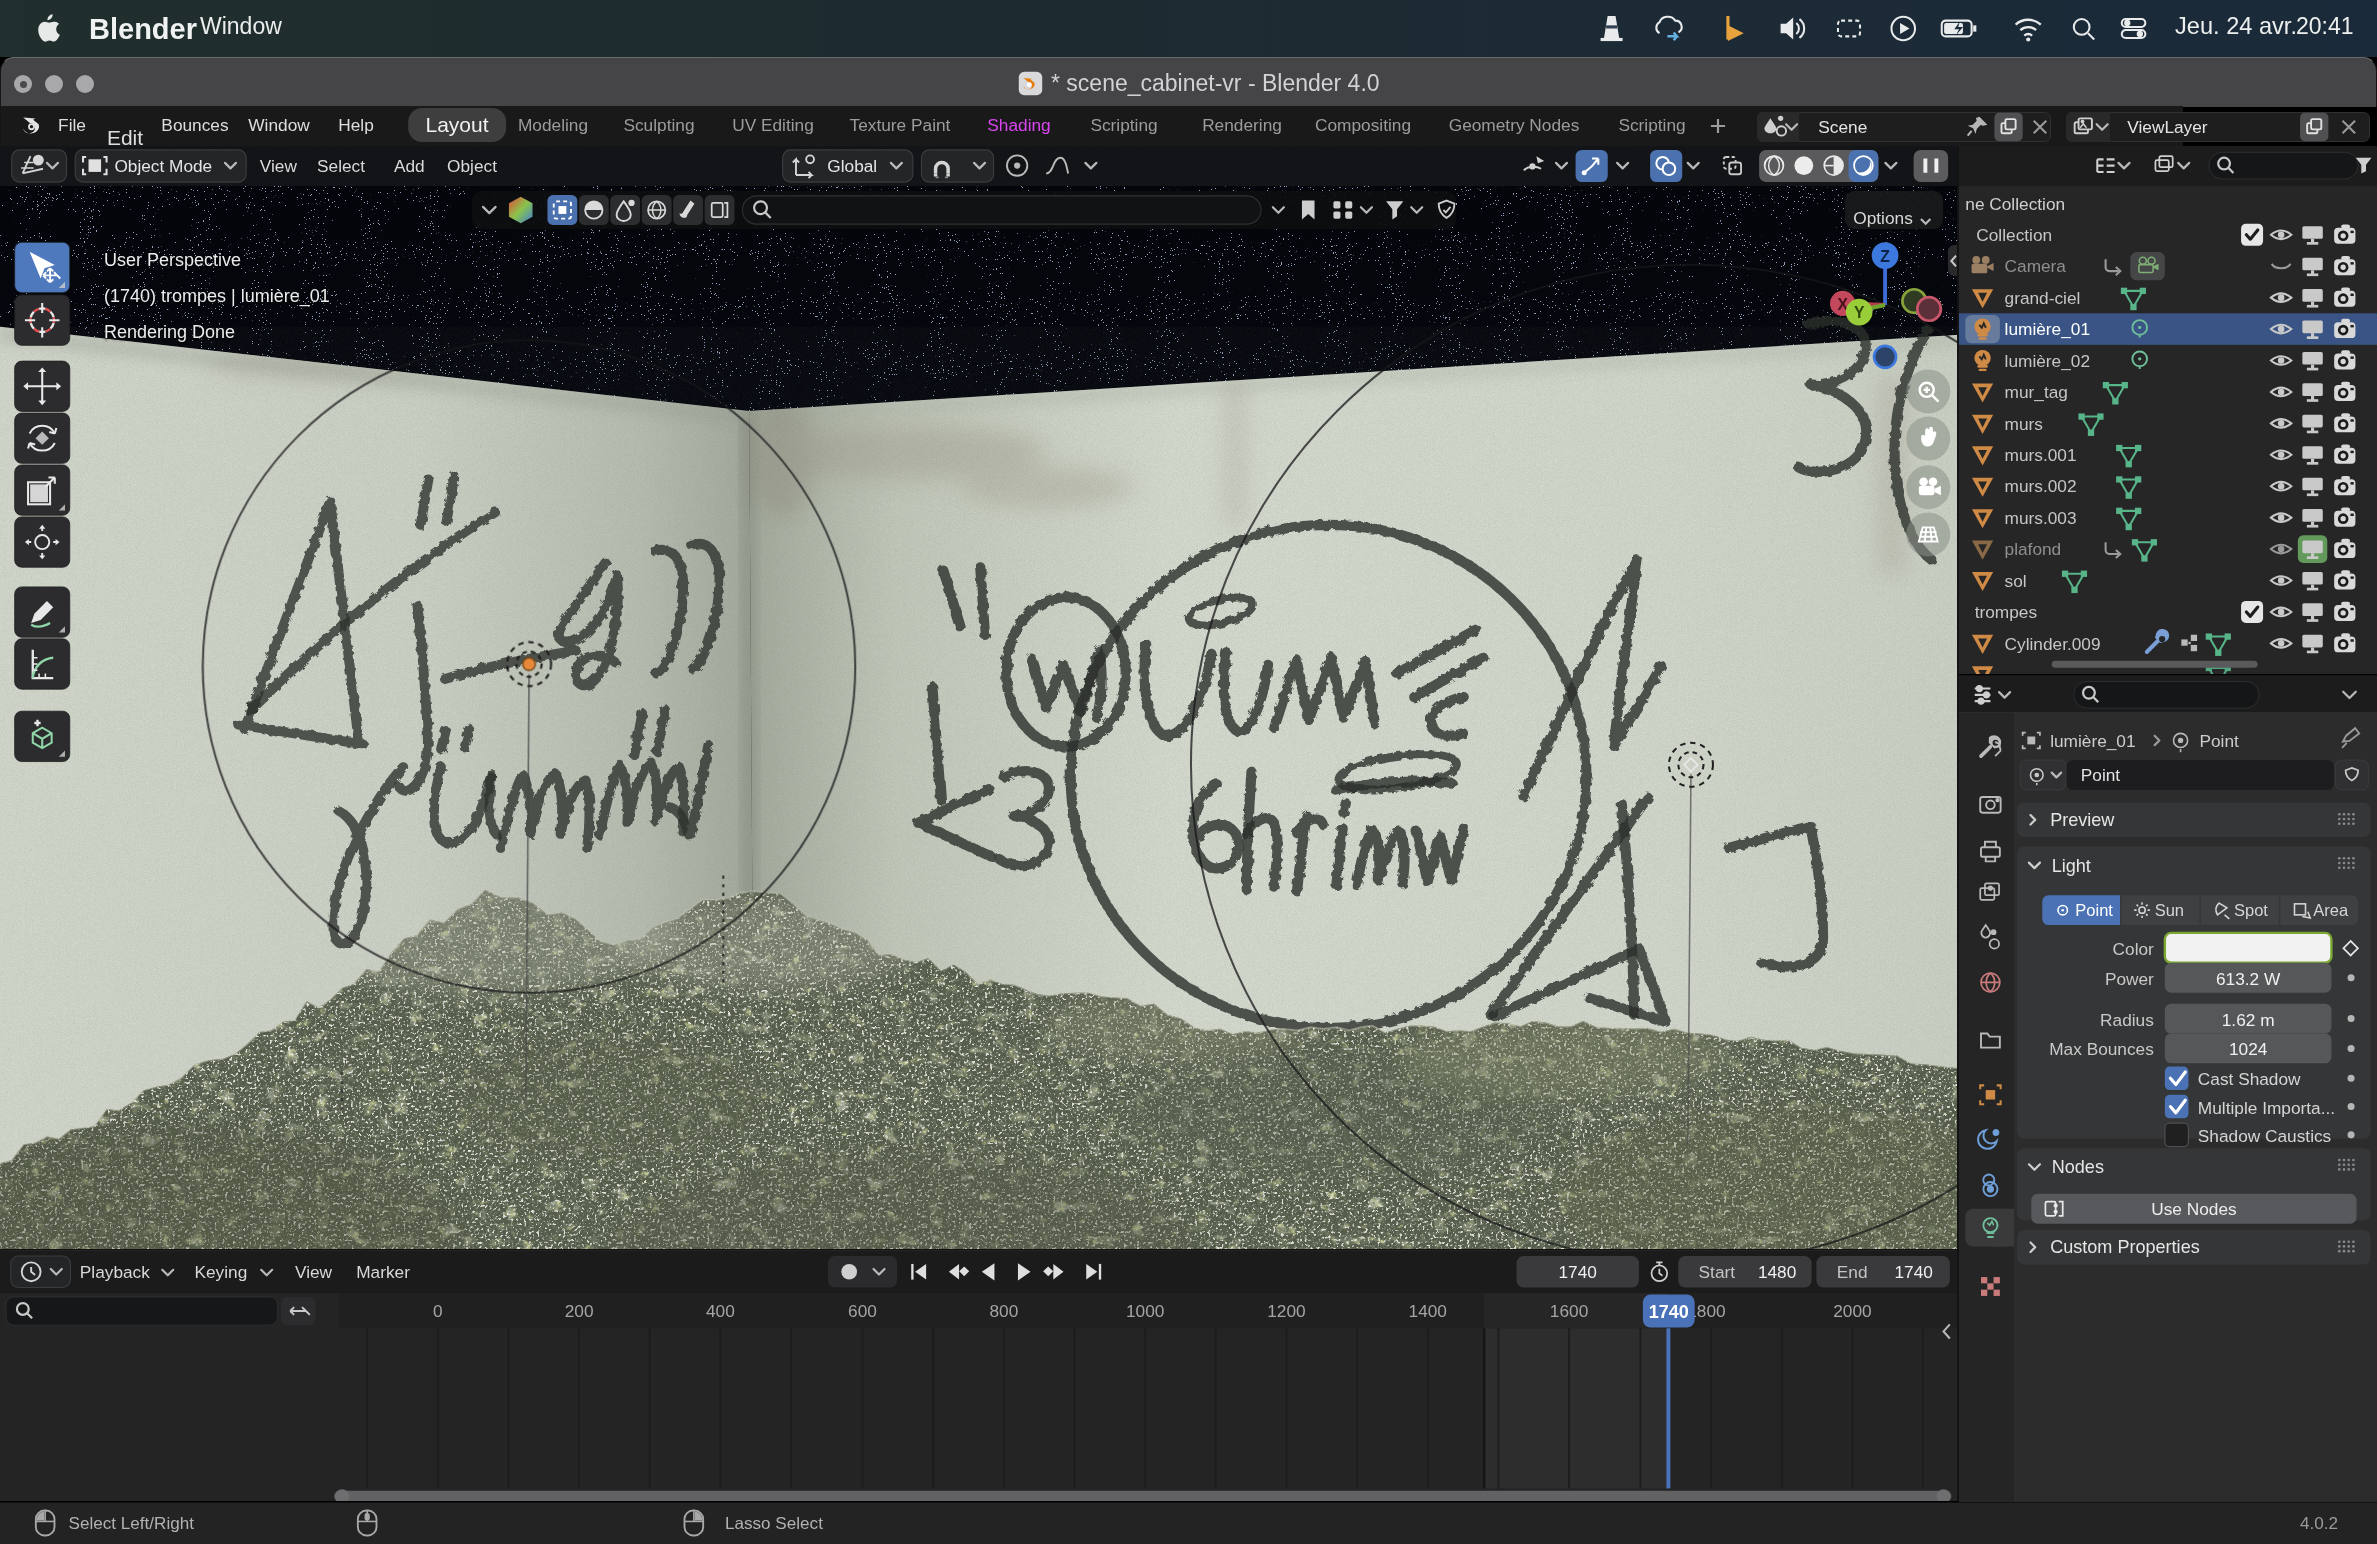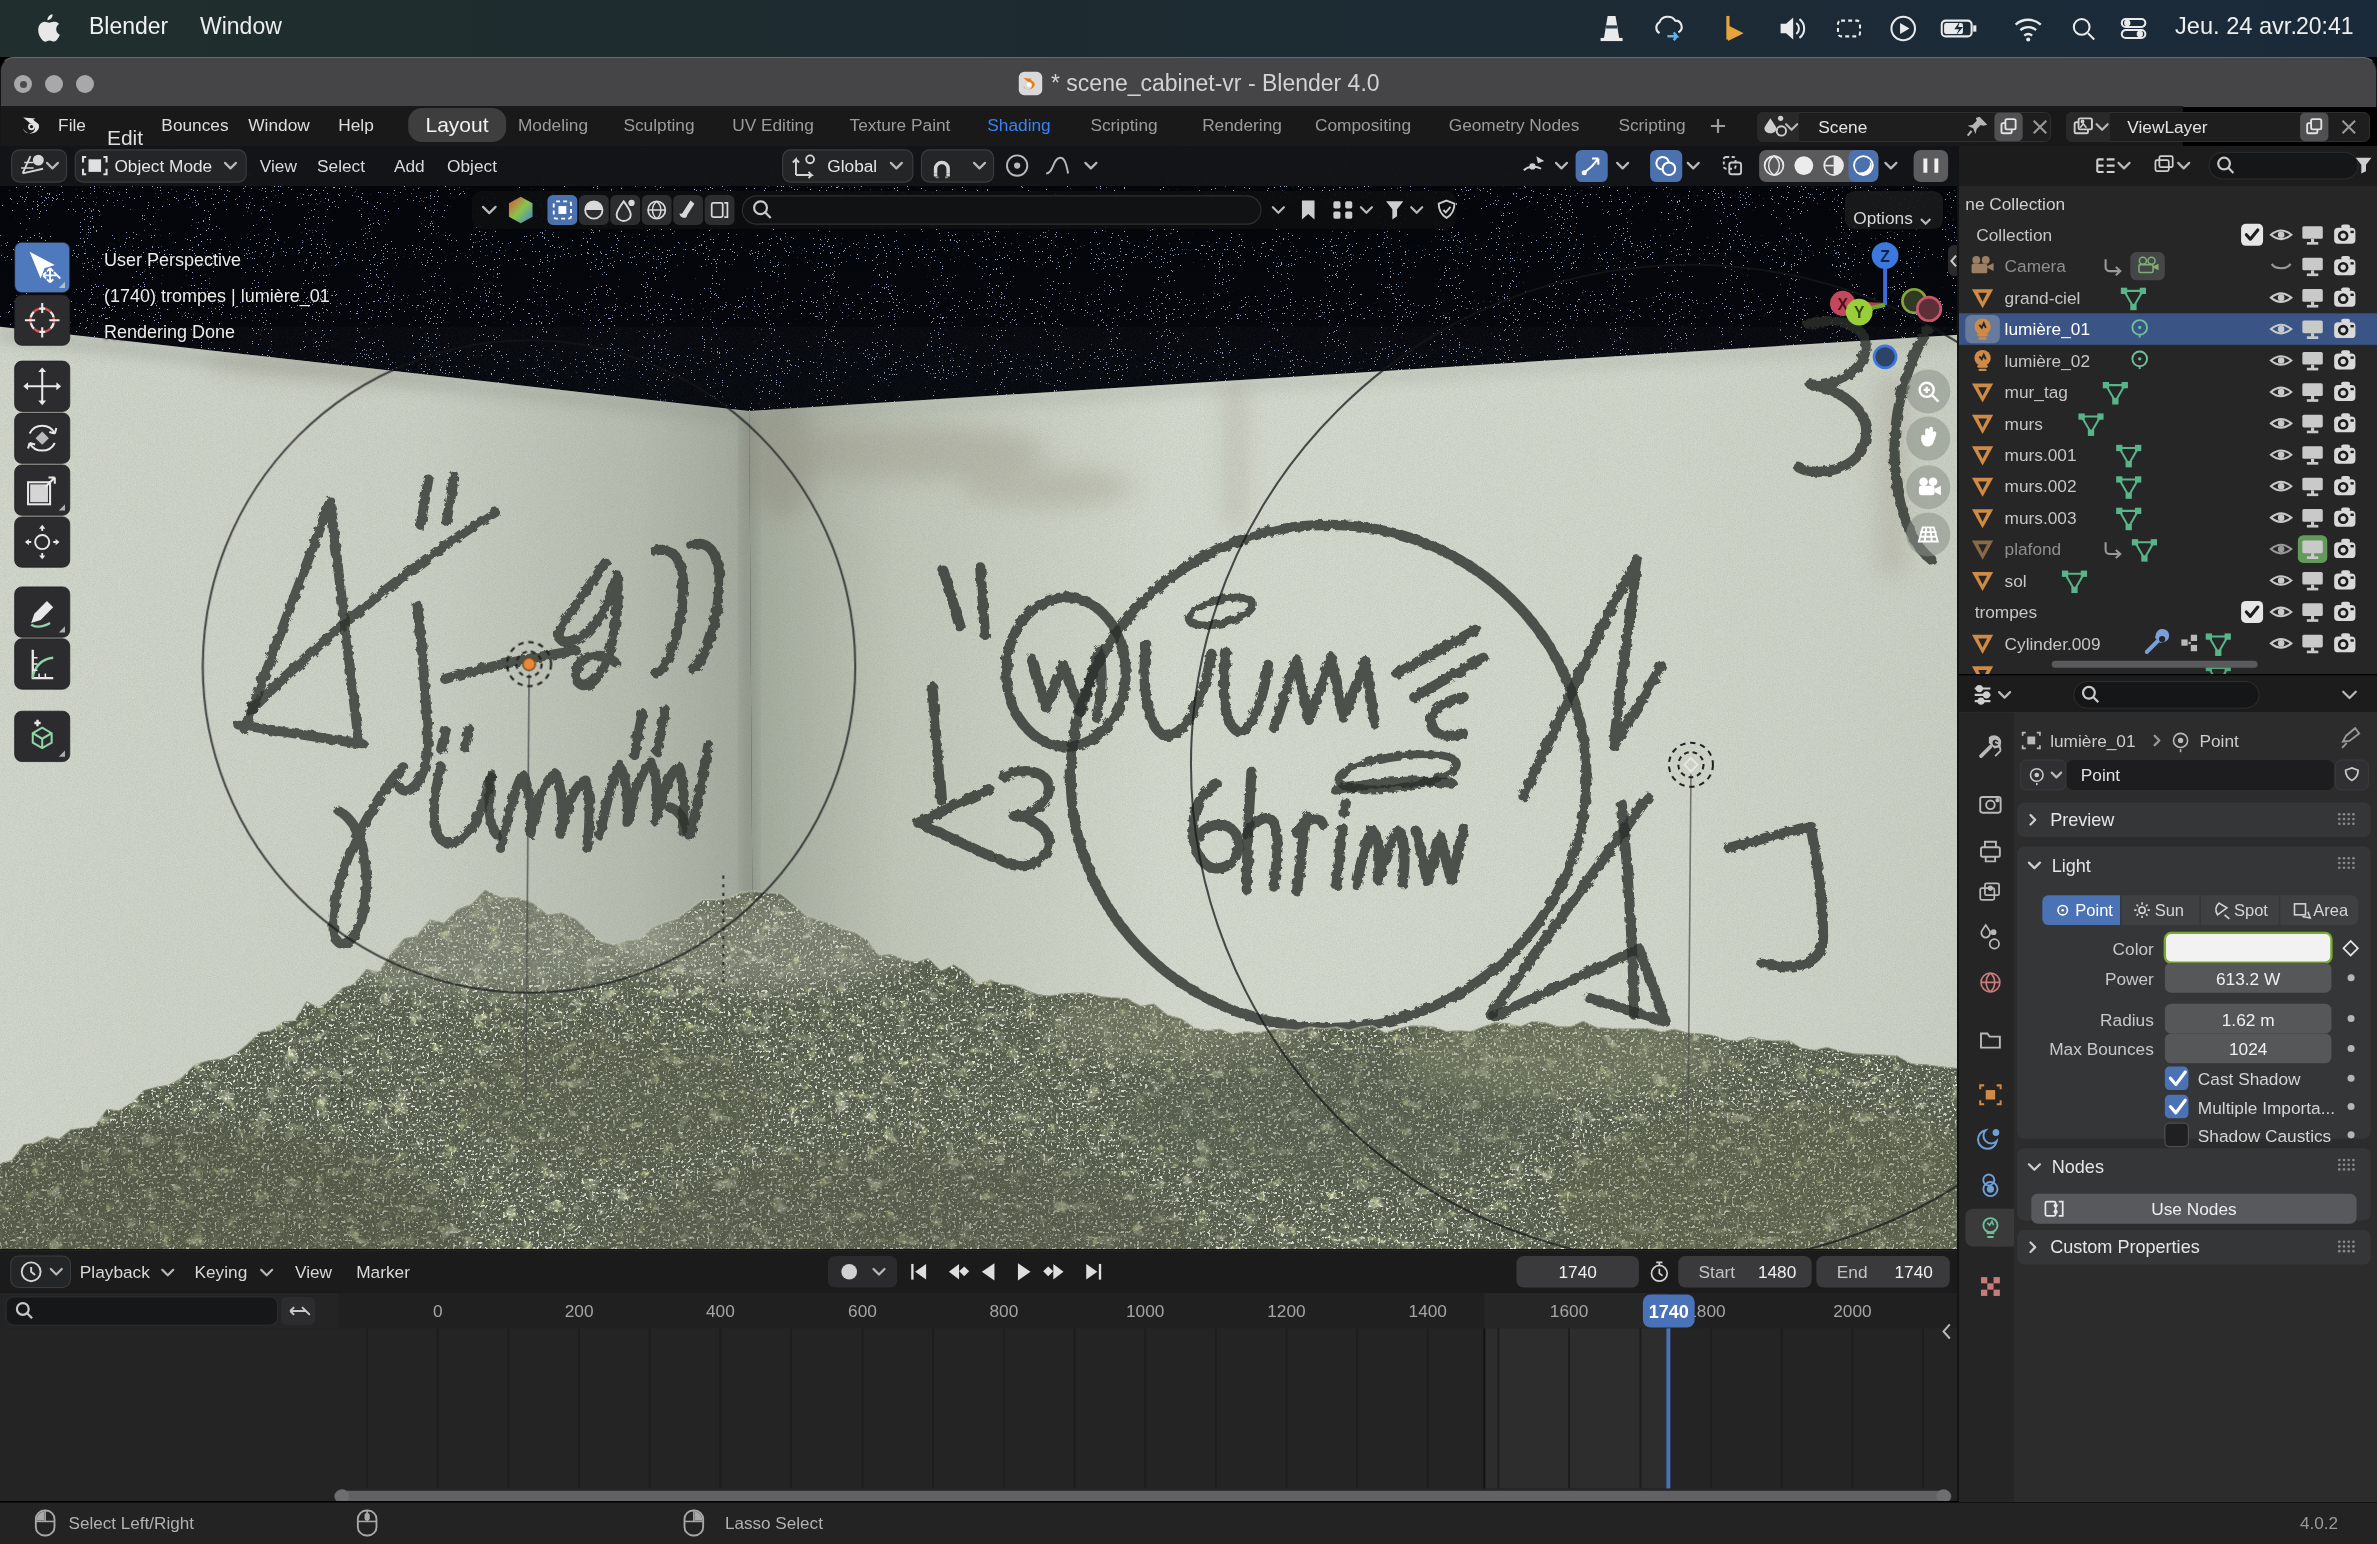--- a/index.html
+++ b/index.html
@@ -3,21 +3,21 @@
 *{margin:0;padding:0;box-sizing:border-box}
 html,body{width:2377px;height:1544px;overflow:hidden;background:#000;
  font-family:"Liberation Sans",sans-serif;-webkit-font-smoothing:antialiased}
 .abs{position:absolute}
 svg{display:block}
 </style></head><body>
 <div class="abs" style="left:0;top:0;width:2377px;height:57px;background:linear-gradient(90deg,#202e2d 0%,#1d2b31 45%,#1b2a3a 100%)">
     <svg class="abs" style="left:35px;top:14px" width="27" height="30" viewBox="0 0 34 38">
       <path fill="#e7e9e8" d="M23.5,9.8c-2.2,0-4.4,1.3-5.7,1.3-1.3,0-3.3-1.25-5.5-1.2-2.8,0-5.4,1.6-6.9,4.2-2.9,5.1-0.75,12.6,2.1,16.7 1.4,2 3.1,4.3 5.3,4.2 2.1-.1 2.9-1.4 5.5-1.4s3.3,1.4 5.5,1.35c2.3,0 3.8-2.05 5.2-4.1 1.6-2.35 2.3-4.6 2.3-4.7-.05-.05-4.5-1.75-4.5-6.9-.05-4.3 3.5-6.35 3.65-6.45-2-2.95-5.1-3-6.95-3zM20.5,5.5c1.15-1.4 1.9-3.3 1.7-5.2-1.65.05-3.6,1.1-4.8,2.5-1.05,1.2-2,3.2-1.75,5.05 1.85.15 3.7-.95 4.85-2.35z"></path>
     </svg>
-    <div class="abs" style="left:89px;top:13.4px;font-size:23px;font-weight:400;color:#f0f2f1">Blender</div>
+    <div class="abs" style="left:89px;top:13.4px;font-size:29px;font-weight:700;color:#f0f2f1">Blender</div>
     <div class="abs" style="left:200px;top:13.4px;font-size:23px;color:#eceeed">Window</div>
     <svg class="abs" style="left:1588px;top:0" width="566" height="57" viewBox="0 0 720 72" fill="none" stroke="#e8eaec" stroke-width="2.6">
       <g transform="translate(30,36)">
         <path d="M-10,14 L-5,-16 H5 L10,14 Z" fill="#e8eaec" stroke="none"></path>
         <path d="M-14,14 h28" stroke="#e8eaec" stroke-width="4"></path>
         <path d="M-7,-2 h14" stroke="#30404f" stroke-width="4"></path>
       </g>
       <g transform="translate(103,36)">
         <path d="M-12,6 a8,8 0 0 1 0,-14 a11,10 0 0 1 20,-2 a8,8 0 0 1 4,15" fill="none"></path>
         <path d="M-2,10 h12 l-4,-5 M10,10 l-4,5" stroke="#63b0e3" stroke-width="3.2"></path>
@@ -87,21 +87,21 @@
     <div class="abs" style="left:71px;top:9.4px;transform:translateX(-50%);font-size:17.3px;color:#dedede">File</div>
     <div class="abs" style="left:124px;top:20px;transform:translateX(-50%);font-size:21px;color:#dedede">Edit</div>
     <div class="abs" style="left:194px;top:9.4px;transform:translateX(-50%);font-size:17.3px;color:#dedede">Bounces</div>
     <div class="abs" style="left:278px;top:9.4px;transform:translateX(-50%);font-size:17.3px;color:#dedede">Window</div>
     <div class="abs" style="left:355px;top:9.4px;transform:translateX(-50%);font-size:17.3px;color:#dedede">Help</div>
     <div class="abs" style="left:456px;top:2.4px;transform:translateX(-50%);background:#3e3e3f;border-radius:14px;padding:4.7px 17.3px;font-size:21px;color:#f1f1f1">Layout</div>
     <div class="abs" style="left:552px;top:9.4px;transform:translateX(-50%);font-size:17.3px;color:#9c9c9c">Modeling</div>
     <div class="abs" style="left:658px;top:9.4px;transform:translateX(-50%);font-size:17.3px;color:#9c9c9c">Sculpting</div>
     <div class="abs" style="left:772px;top:9.4px;transform:translateX(-50%);font-size:17.3px;color:#9c9c9c">UV Editing</div>
     <div class="abs" style="left:899px;top:9.4px;transform:translateX(-50%);font-size:17.3px;color:#9c9c9c">Texture Paint</div>
-    <div class="abs" style="left:1018px;top:9.4px;transform:translateX(-50%);font-size:17.3px;color:#3b82f6">Shading</div>
+    <div class="abs" style="left:1018px;top:9.4px;transform:translateX(-50%);font-size:17.3px;color:#d946ef">Shading</div>
     <div class="abs" style="left:1123px;top:9.4px;transform:translateX(-50%);font-size:17.3px;color:#9c9c9c">Scripting</div>
     <div class="abs" style="left:1241px;top:9.4px;transform:translateX(-50%);font-size:17.3px;color:#9c9c9c">Rendering</div>
     <div class="abs" style="left:1362px;top:9.4px;transform:translateX(-50%);font-size:17.3px;color:#9c9c9c">Compositing</div>
     <div class="abs" style="left:1513px;top:9.4px;transform:translateX(-50%);font-size:17.3px;color:#9c9c9c">Geometry Nodes</div>
     <div class="abs" style="left:1651px;top:9.4px;transform:translateX(-50%);font-size:17.3px;color:#9c9c9c">Scripting</div>
     <svg class="abs" style="left:1706px;top:9.4px" width="22" height="22" viewBox="0 0 28 28">
       <path d="M14,5 V23 M5,14 H23" stroke="#9c9c9c" stroke-width="2.8"></path>
     </svg>
     <div class="abs" style="left:1756px;top:5.5px;width:294px;height:30px;background:#1e1e1f;border-radius:6.3px;border:0.8px solid #303031"></div>
     <div class="abs" style="left:1756px;top:5.5px;width:42px;height:30px;background:#29292a;border-radius:6.3px 0 0 6.3px"></div>

